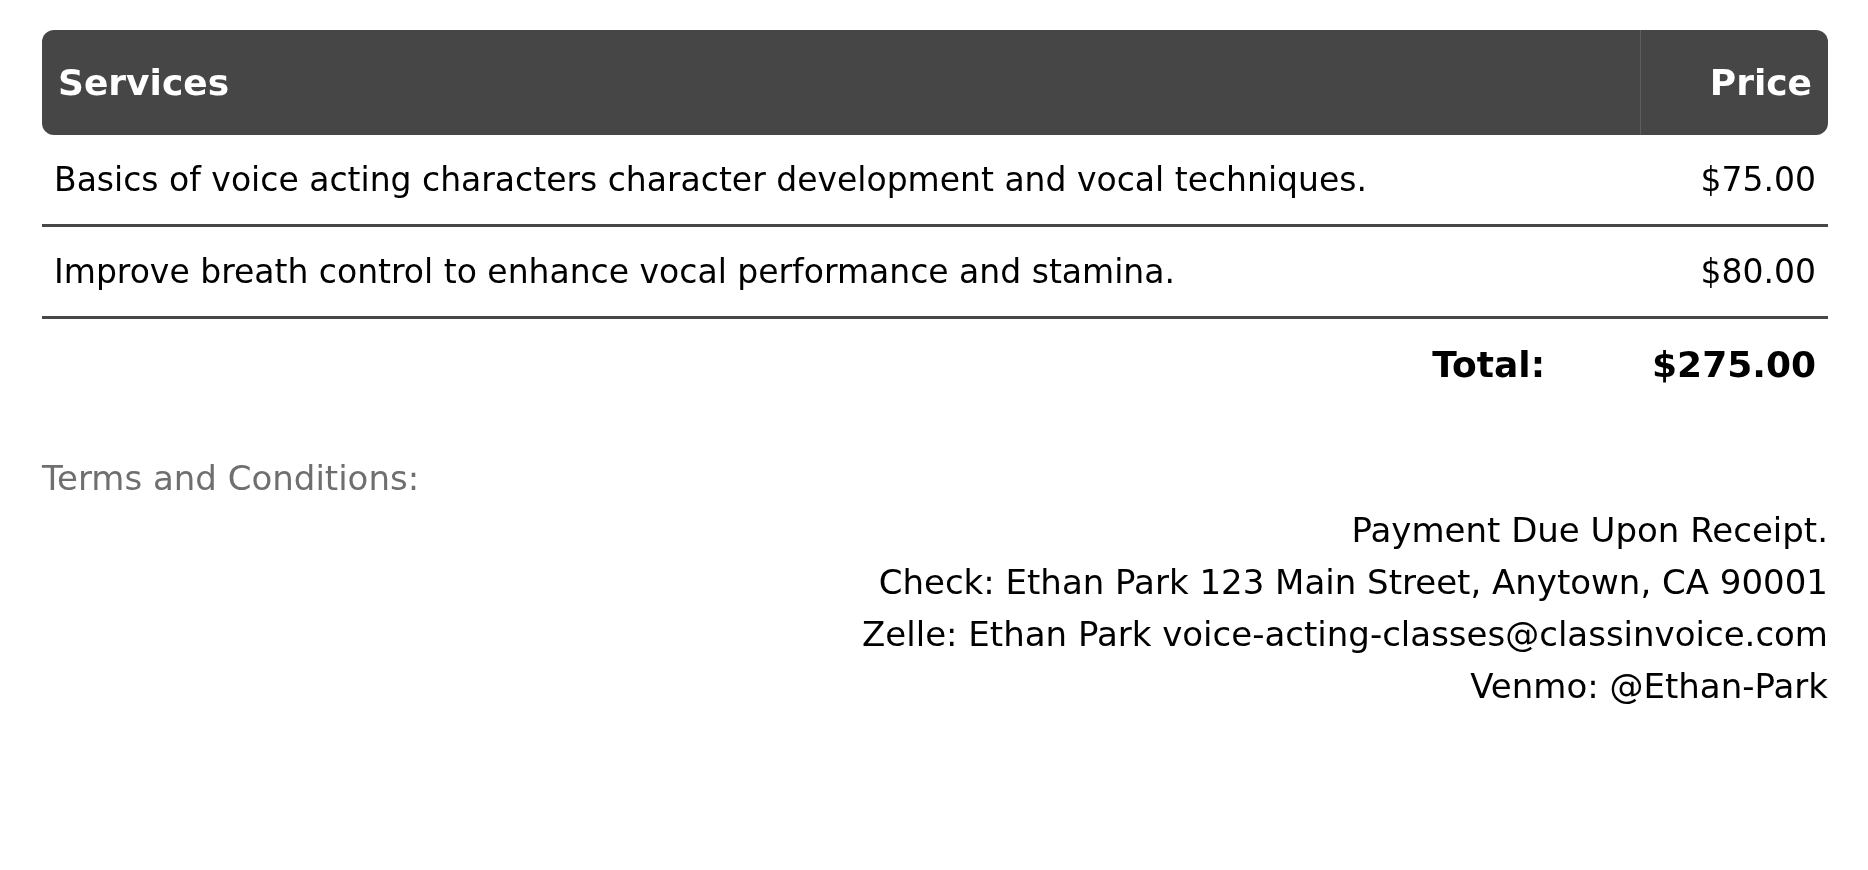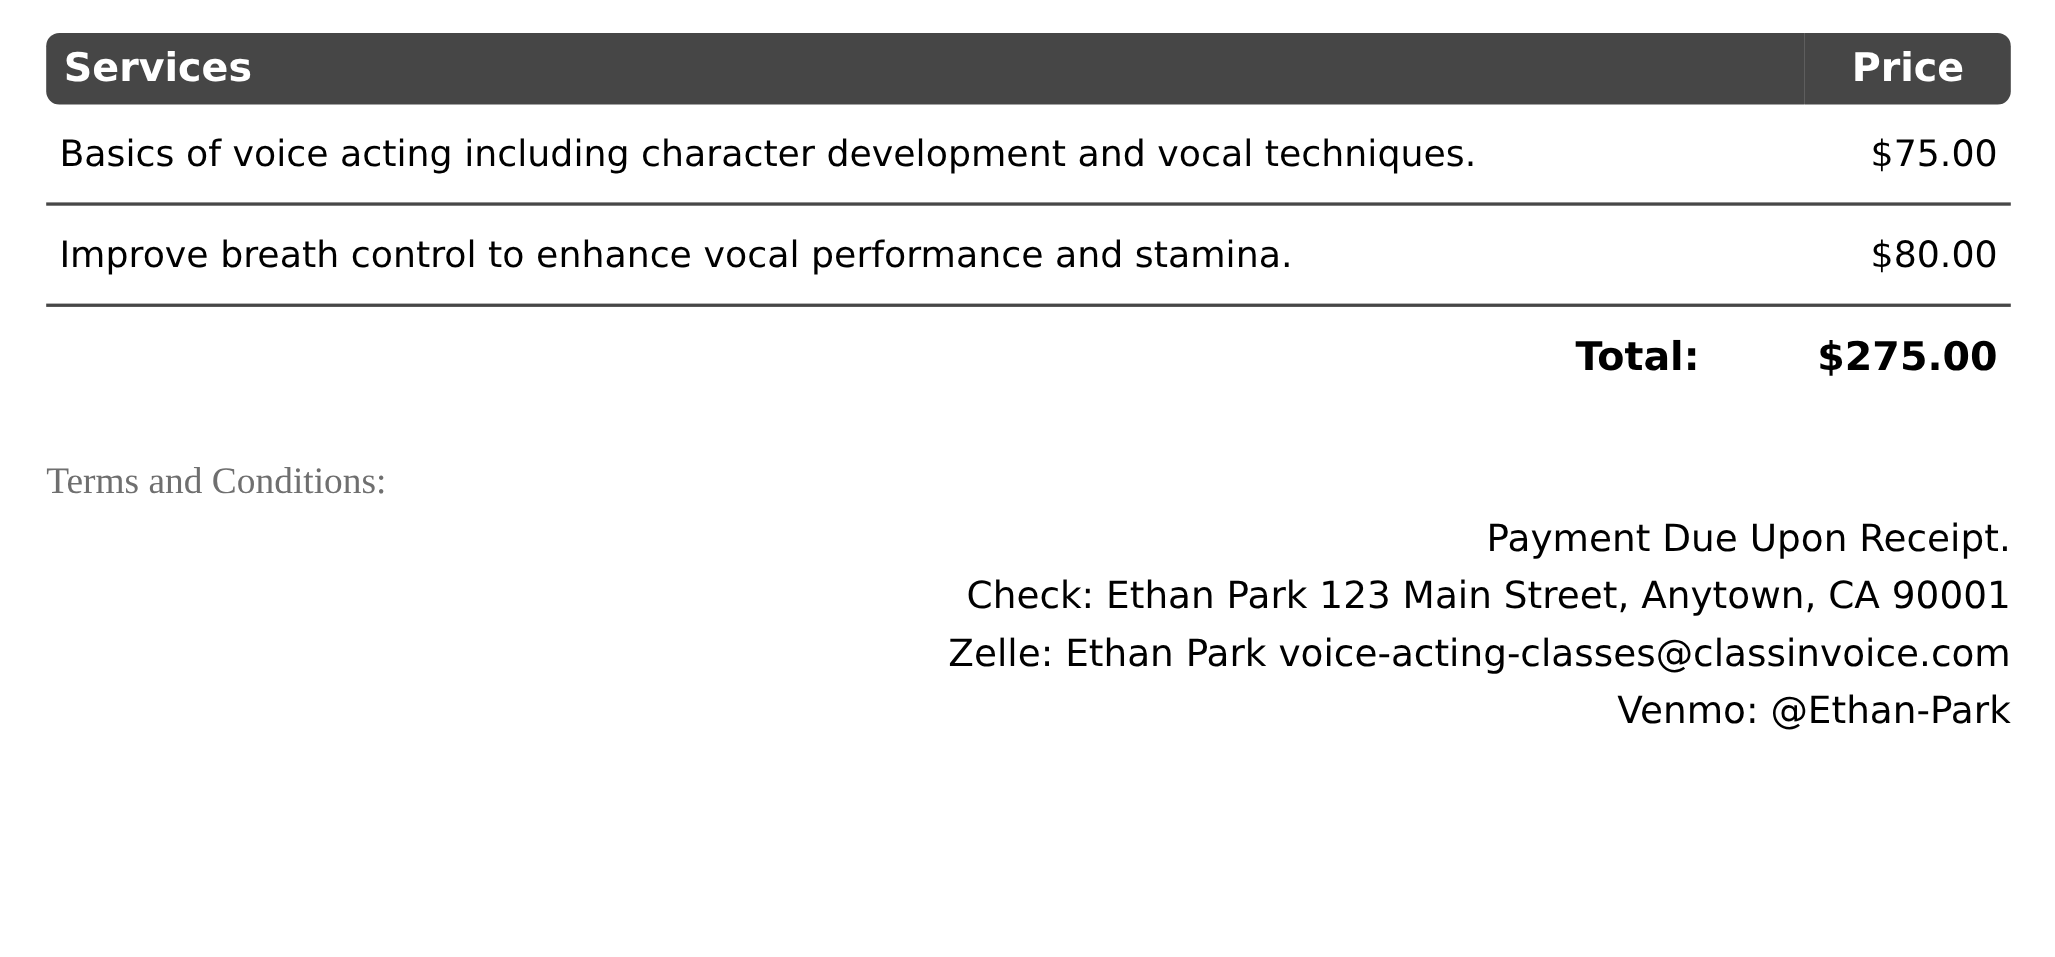--- a/index.html
+++ b/index.html
@@ -17,27 +17,28 @@
   table.invoice {
     width: 100%;
     border-collapse: separate;
     border-spacing: 0;
   }
   th {
     background: #464646;
     color: #ffffff;
     font-size: 36px;
     font-weight: bold;
-    padding: 12px 16px;
+    padding: 32px 16px;
   }
   th.col-services {
     text-align: left;
     border-radius: 12px 0 0 12px;
   }
   th.col-price {
+    text-align: right;
     width: 162px;
     border-left: 1px solid #5e5e5e;
     border-radius: 0 12px 12px 0;
     margin-top: 23px;
   }
   td {
     font-size: 33px;
     padding: 25px 12px;
     border-bottom: 3px solid #474747;
   }
@@ -51,21 +52,20 @@
   td.total-label { text-align: right; padding-right: 95px; }
   td.total-value { text-align: right; margin-top: 16px; }
 
   .terms { margin-top: 42px; }
   .terms-heading {
     color: #6f6f6f;
     font-size: 34px;
     line-height: 52px;
     margin: 0;
     font-weight: normal;
-    font-family: Liberation Serif, serif;
   }
   .terms-line {
     color: #000000;
     font-size: 34px;
     line-height: 52px;
     margin: 0;
     text-align: right;
   }
 </style>
 </head>
@@ -75,21 +75,21 @@
 
   <table class="invoice">
     <thead>
       <tr>
         <th class="col-services">Services</th>
         <th class="col-price">Price</th>
       </tr>
     </thead>
     <tbody>
       <tr>
-        <td class="service-cell">Basics of voice acting including character development and vocal techniques.</td>
+        <td class="service-cell">Basics of voice acting characters character development and vocal techniques.</td>
         <td class="price-cell">$75.00</td>
       </tr>
       <tr>
         <td class="service-cell">Improve breath control to enhance vocal performance and stamina.</td>
         <td class="price-cell">$80.00</td>
       </tr>
       <tr class="total-row">
         <td class="total-label">Total:</td>
         <td class="total-value">$275.00</td>
       </tr>

